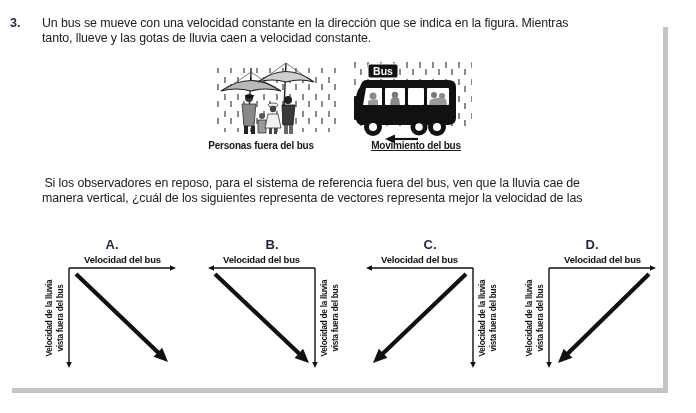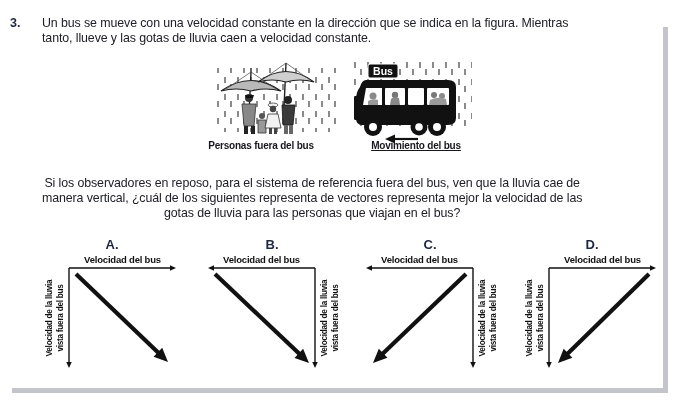--- a/index.html
+++ b/index.html
@@ -115,21 +115,20 @@
       <polygon points="33,79 43,74.5 43,83.5" fill="#111"></polygon>
     </g>
   </svg>
 
   <div class="caption cap-people">Personas fuera del bus</div>
   <div class="caption cap-bus">Movimiento del bus</div>
 
   <div class="prompt">
     <div class="tline">Si los observadores en reposo, para el sistema de referencia fuera del bus, ven que la lluvia cae de</div>
     <div class="tline">manera vertical, ¿cuál de los siguientes representa de vectores representa mejor la velocidad de las</div>
-    <div class="tline">gotas de lluvia para las personas que viajan en el bus?</div>
   </div>
 
   <div id="diagrams">
       <div class="diag" style="left: 42px;">
         <div class="dlabel">A.</div>
         <svg width="140" height="124" viewBox="0 0 140 124">
           <line x1="27" y1="15" x2="129" y2="15" stroke="#111111" stroke-width="1.4"></line>
           <polygon points="134,15 128,17.75 128,12.25" fill="#111111"></polygon>
           <line x1="27" y1="15" x2="27" y2="110" stroke="#111111" stroke-width="1.4"></line>
           <polygon points="27,115 24.25,109 29.75,109" fill="#111111"></polygon>

